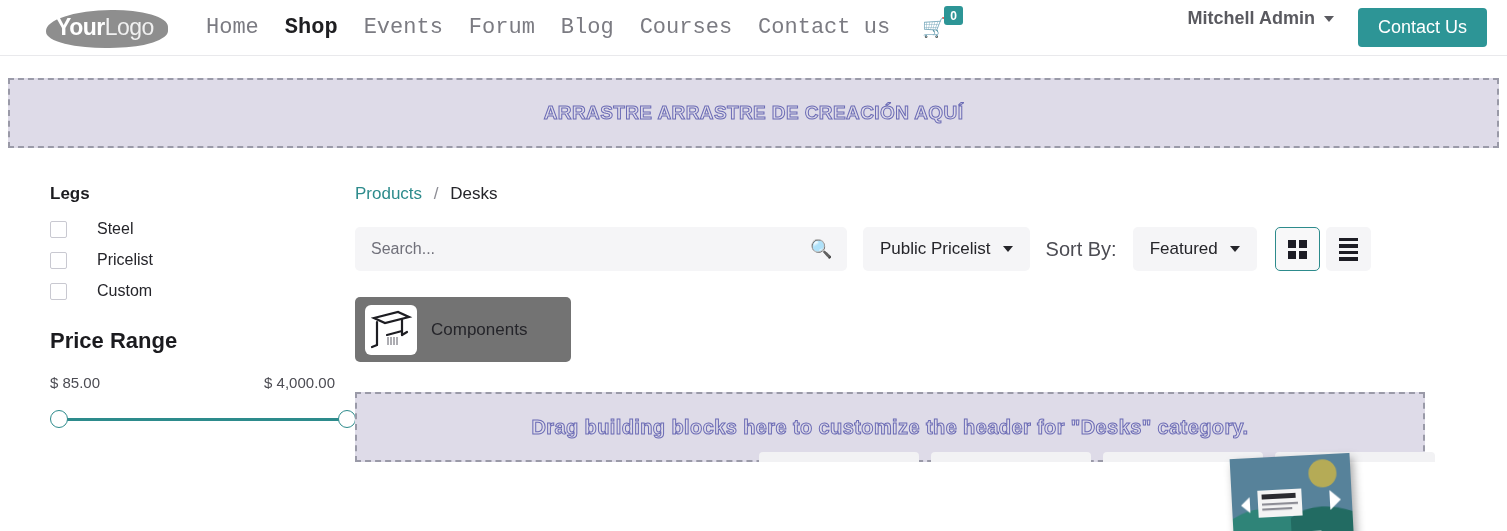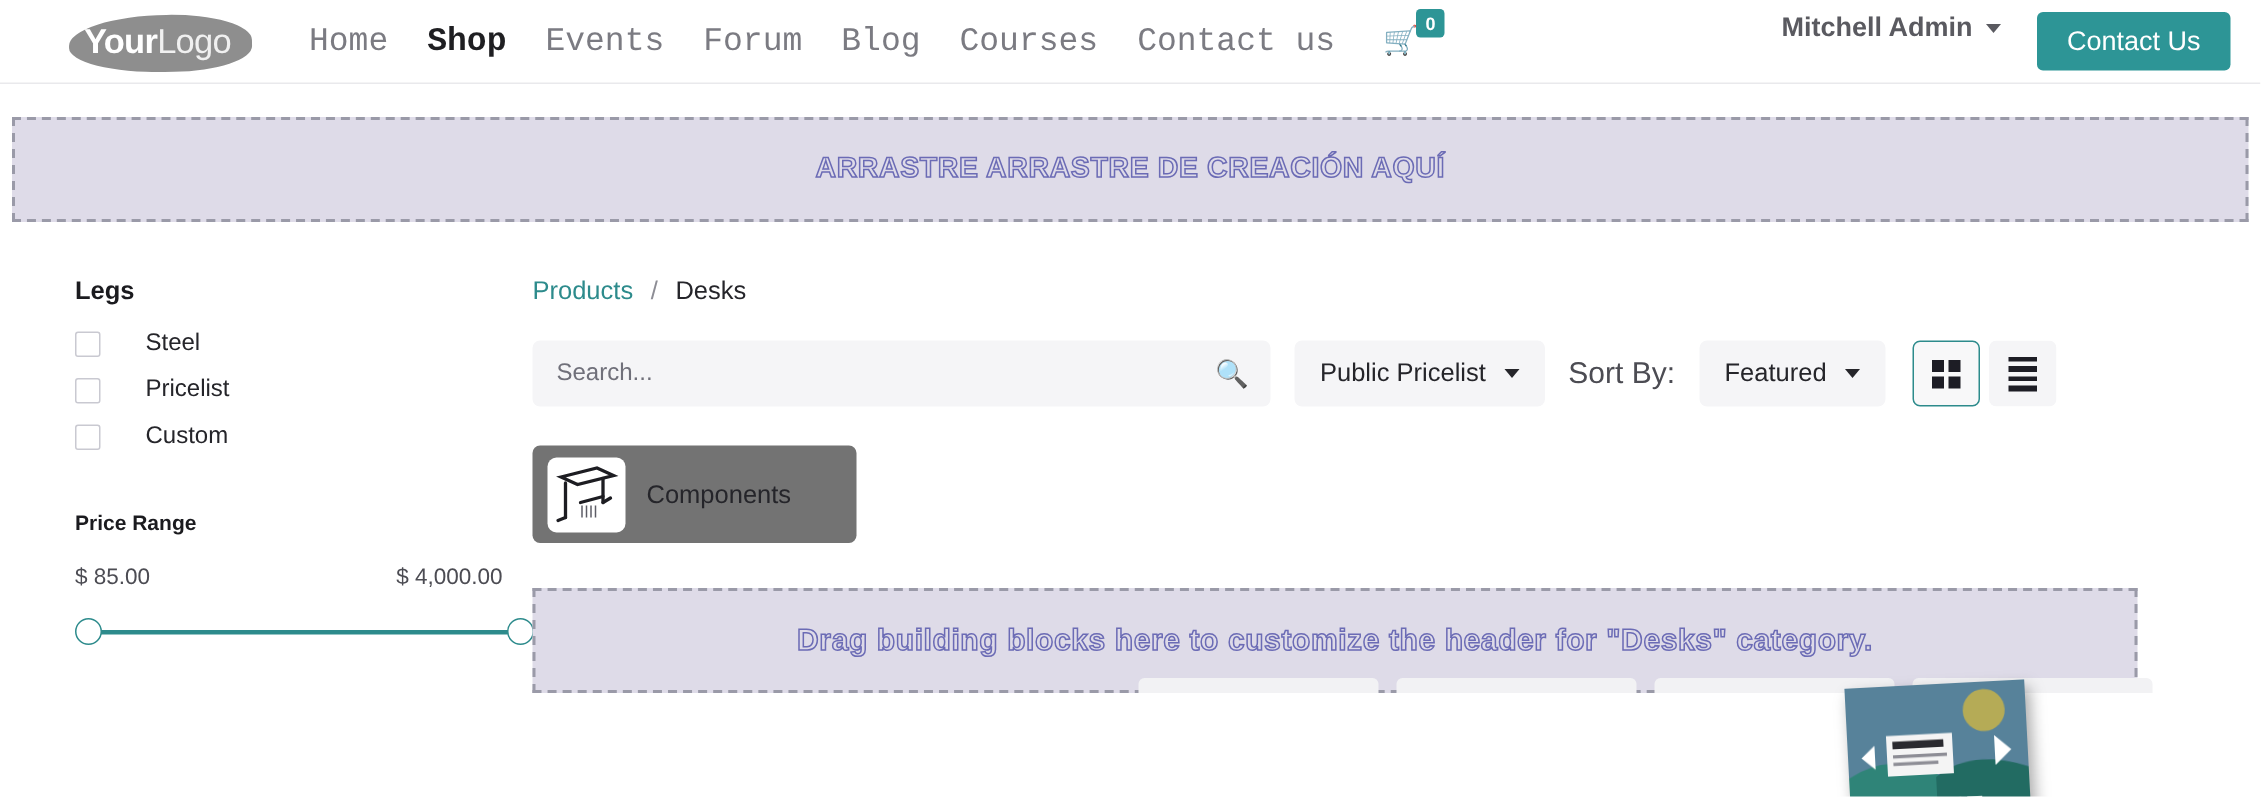--- a/index.html
+++ b/index.html
@@ -100,21 +100,21 @@
   
   .page { display: flex; padding: 36px 0 0 0; }
   .sidebar { width: 355px; flex: none; padding-left: 50px; padding-right: 20px; }
   .filter-title { font-size: 17px; font-weight: 700; color: #1b1b1f; margin-bottom: 16px; }
   .check-row { display: flex; align-items: center; gap: 30px; margin-bottom: 13px; cursor: pointer; }
   .checkbox {
     width: 17px; height: 17px; border: 1px solid #c9c9d1; background: #fff;
     border-radius: 2px; flex: none;
   }
   .check-label { font-size: 16px; color: #25252a; }
-  .price-title { font-size: 14px; font-weight: 700; color: #1b1b1f; margin: 40px 0 20px 0; }
+  .price-title { font-size: 22px; font-weight: 700; color: #1b1b1f; margin: 28px 0 20px 0; }
   .price-row { display: flex; justify-content: space-between; font-size: 15px; color: #4c4c53; gap: 36px; }
   .slider { position: relative; height: 24px; margin-top: 16px; width: 306px; }
   .slider-track {
     position: absolute; left: 8px; right: 8px; top: 11px; height: 3px;
     background: #2d8b8c; border-radius: 2px;
   }
   .slider-handle {
     position: absolute; top: 3px; width: 18px; height: 18px;
     background: #fff; border: 1.5px solid #2d8b8c; border-radius: 50%;
     cursor: pointer;

